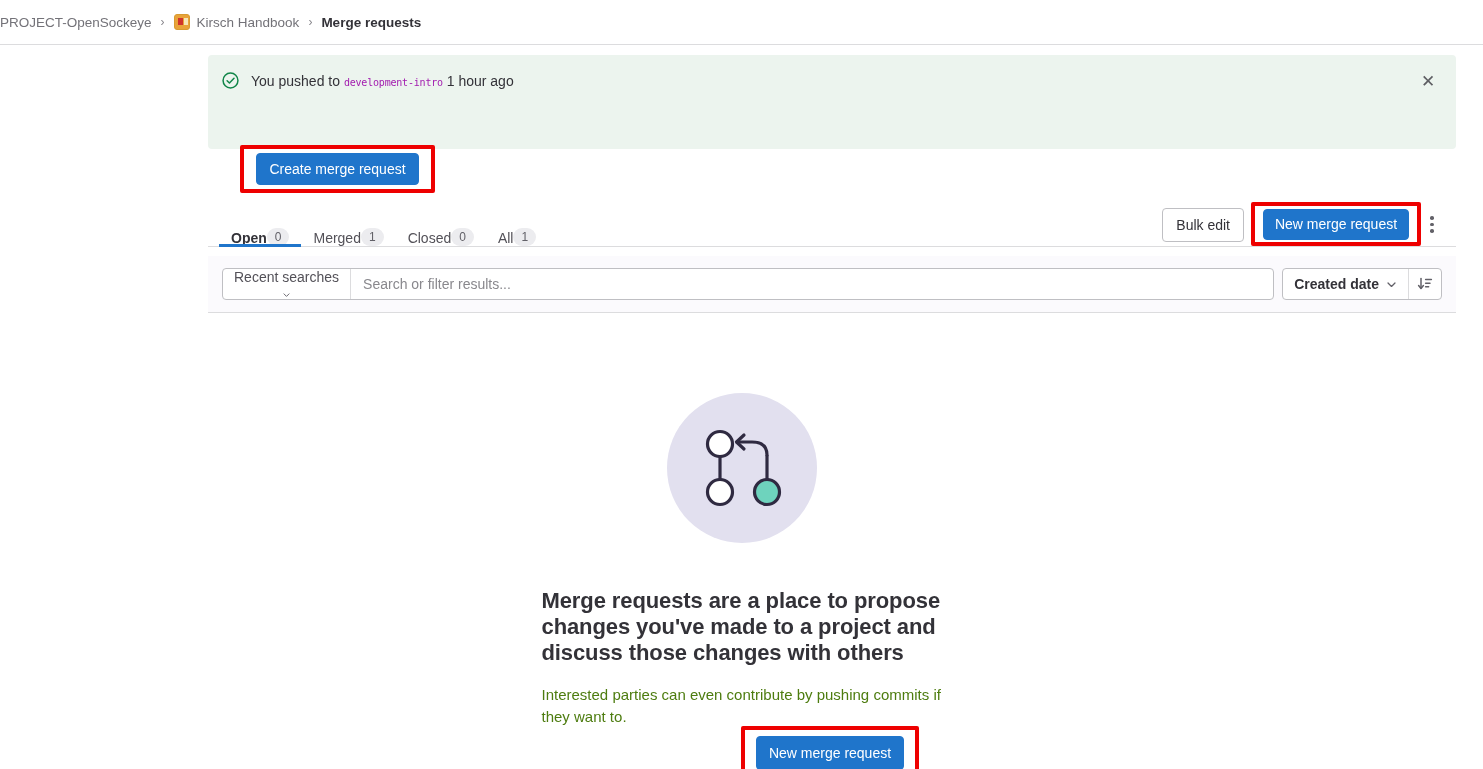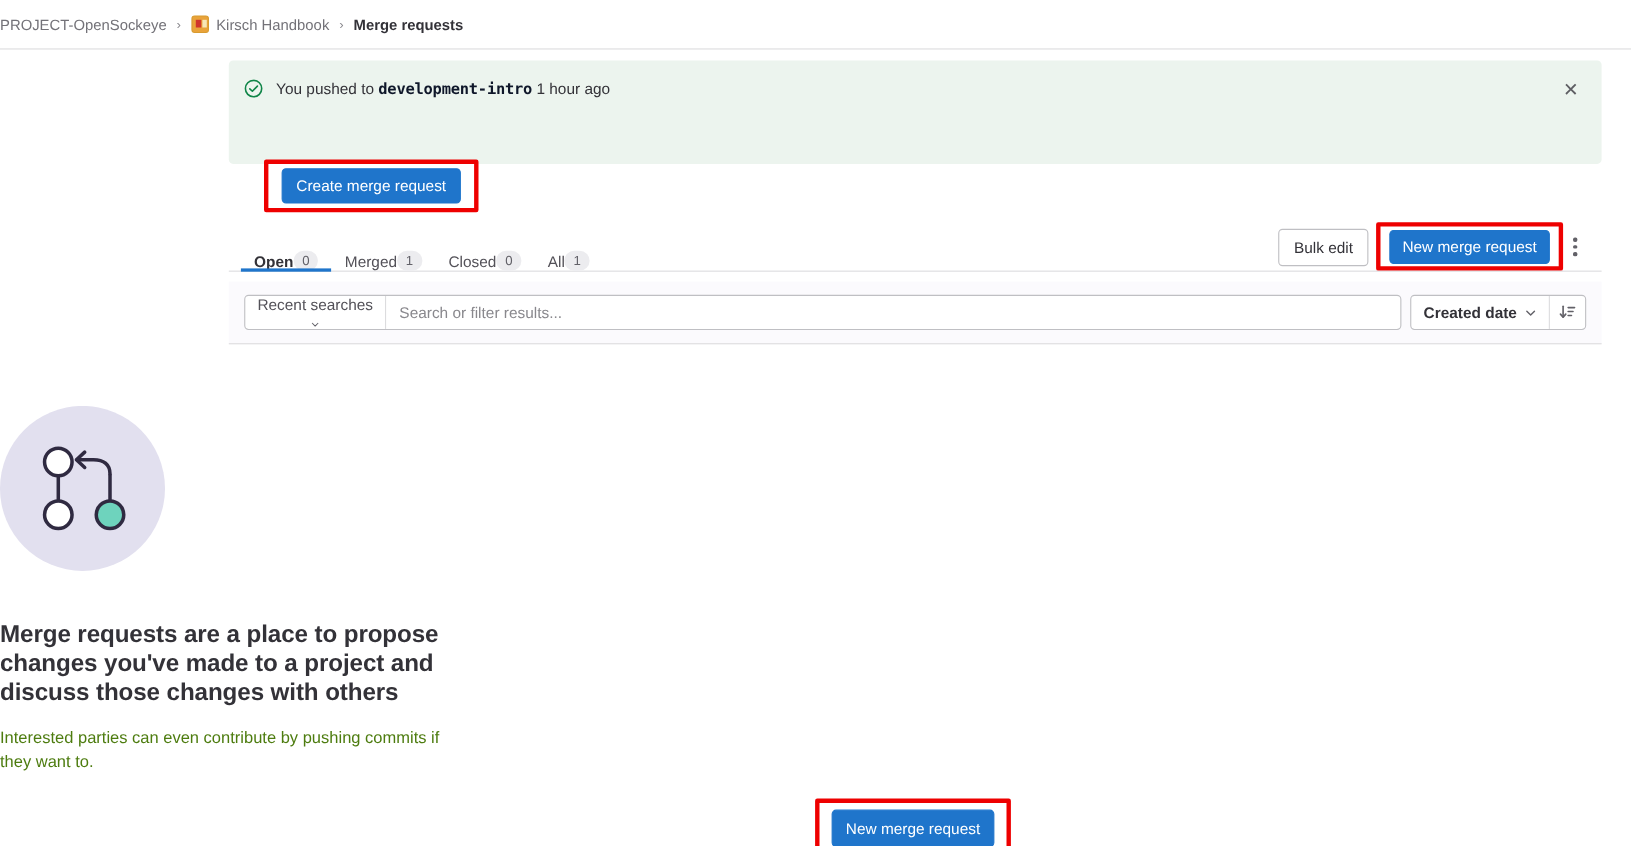--- a/index.html
+++ b/index.html
@@ -84,23 +84,23 @@
     gap: 12px;
   }
   .check-icon { width: 17px; height: 17px; flex: 0 0 auto; }
   .push-text {
     font-size: 14px;
     color: #333238;
     white-space: nowrap;
   }
   .branch-name {
     font-family: "DejaVu Sans Mono", monospace;
-    font-size: 14px;
-    color: #0f172a;
-    font-weight: 700;
+    font-size: 10px;
+    color: #a21caf;
+    font-weight: 400;
     letter-spacing: -0.2px;
   }
   .banner-close {
     position: absolute;
     right: 14px;
     top: 12px;
     width: 28px; height: 28px;
     display: flex; align-items: center; justify-content: center;
     cursor: pointer;
     color: #5e5e63;
@@ -310,24 +310,24 @@
     display: flex;
     align-items: center;
     justify-content: center;
     cursor: pointer;
   }
 
   
   .empty-state {
     position: absolute;
     left: 0; right: 0;
-    top: 324px;
+    top: 348px;
     display: flex;
     flex-direction: column;
-    align-items: flex-start;
+    align-items: center;
   }
   .empty-illustration {
     width: 150px; height: 150px;
     margin-bottom: 45px;
   }
   .empty-block { width: 400px; }
   .empty-title {
     font-size: 22px;
     font-weight: 700;
     color: #333238;

